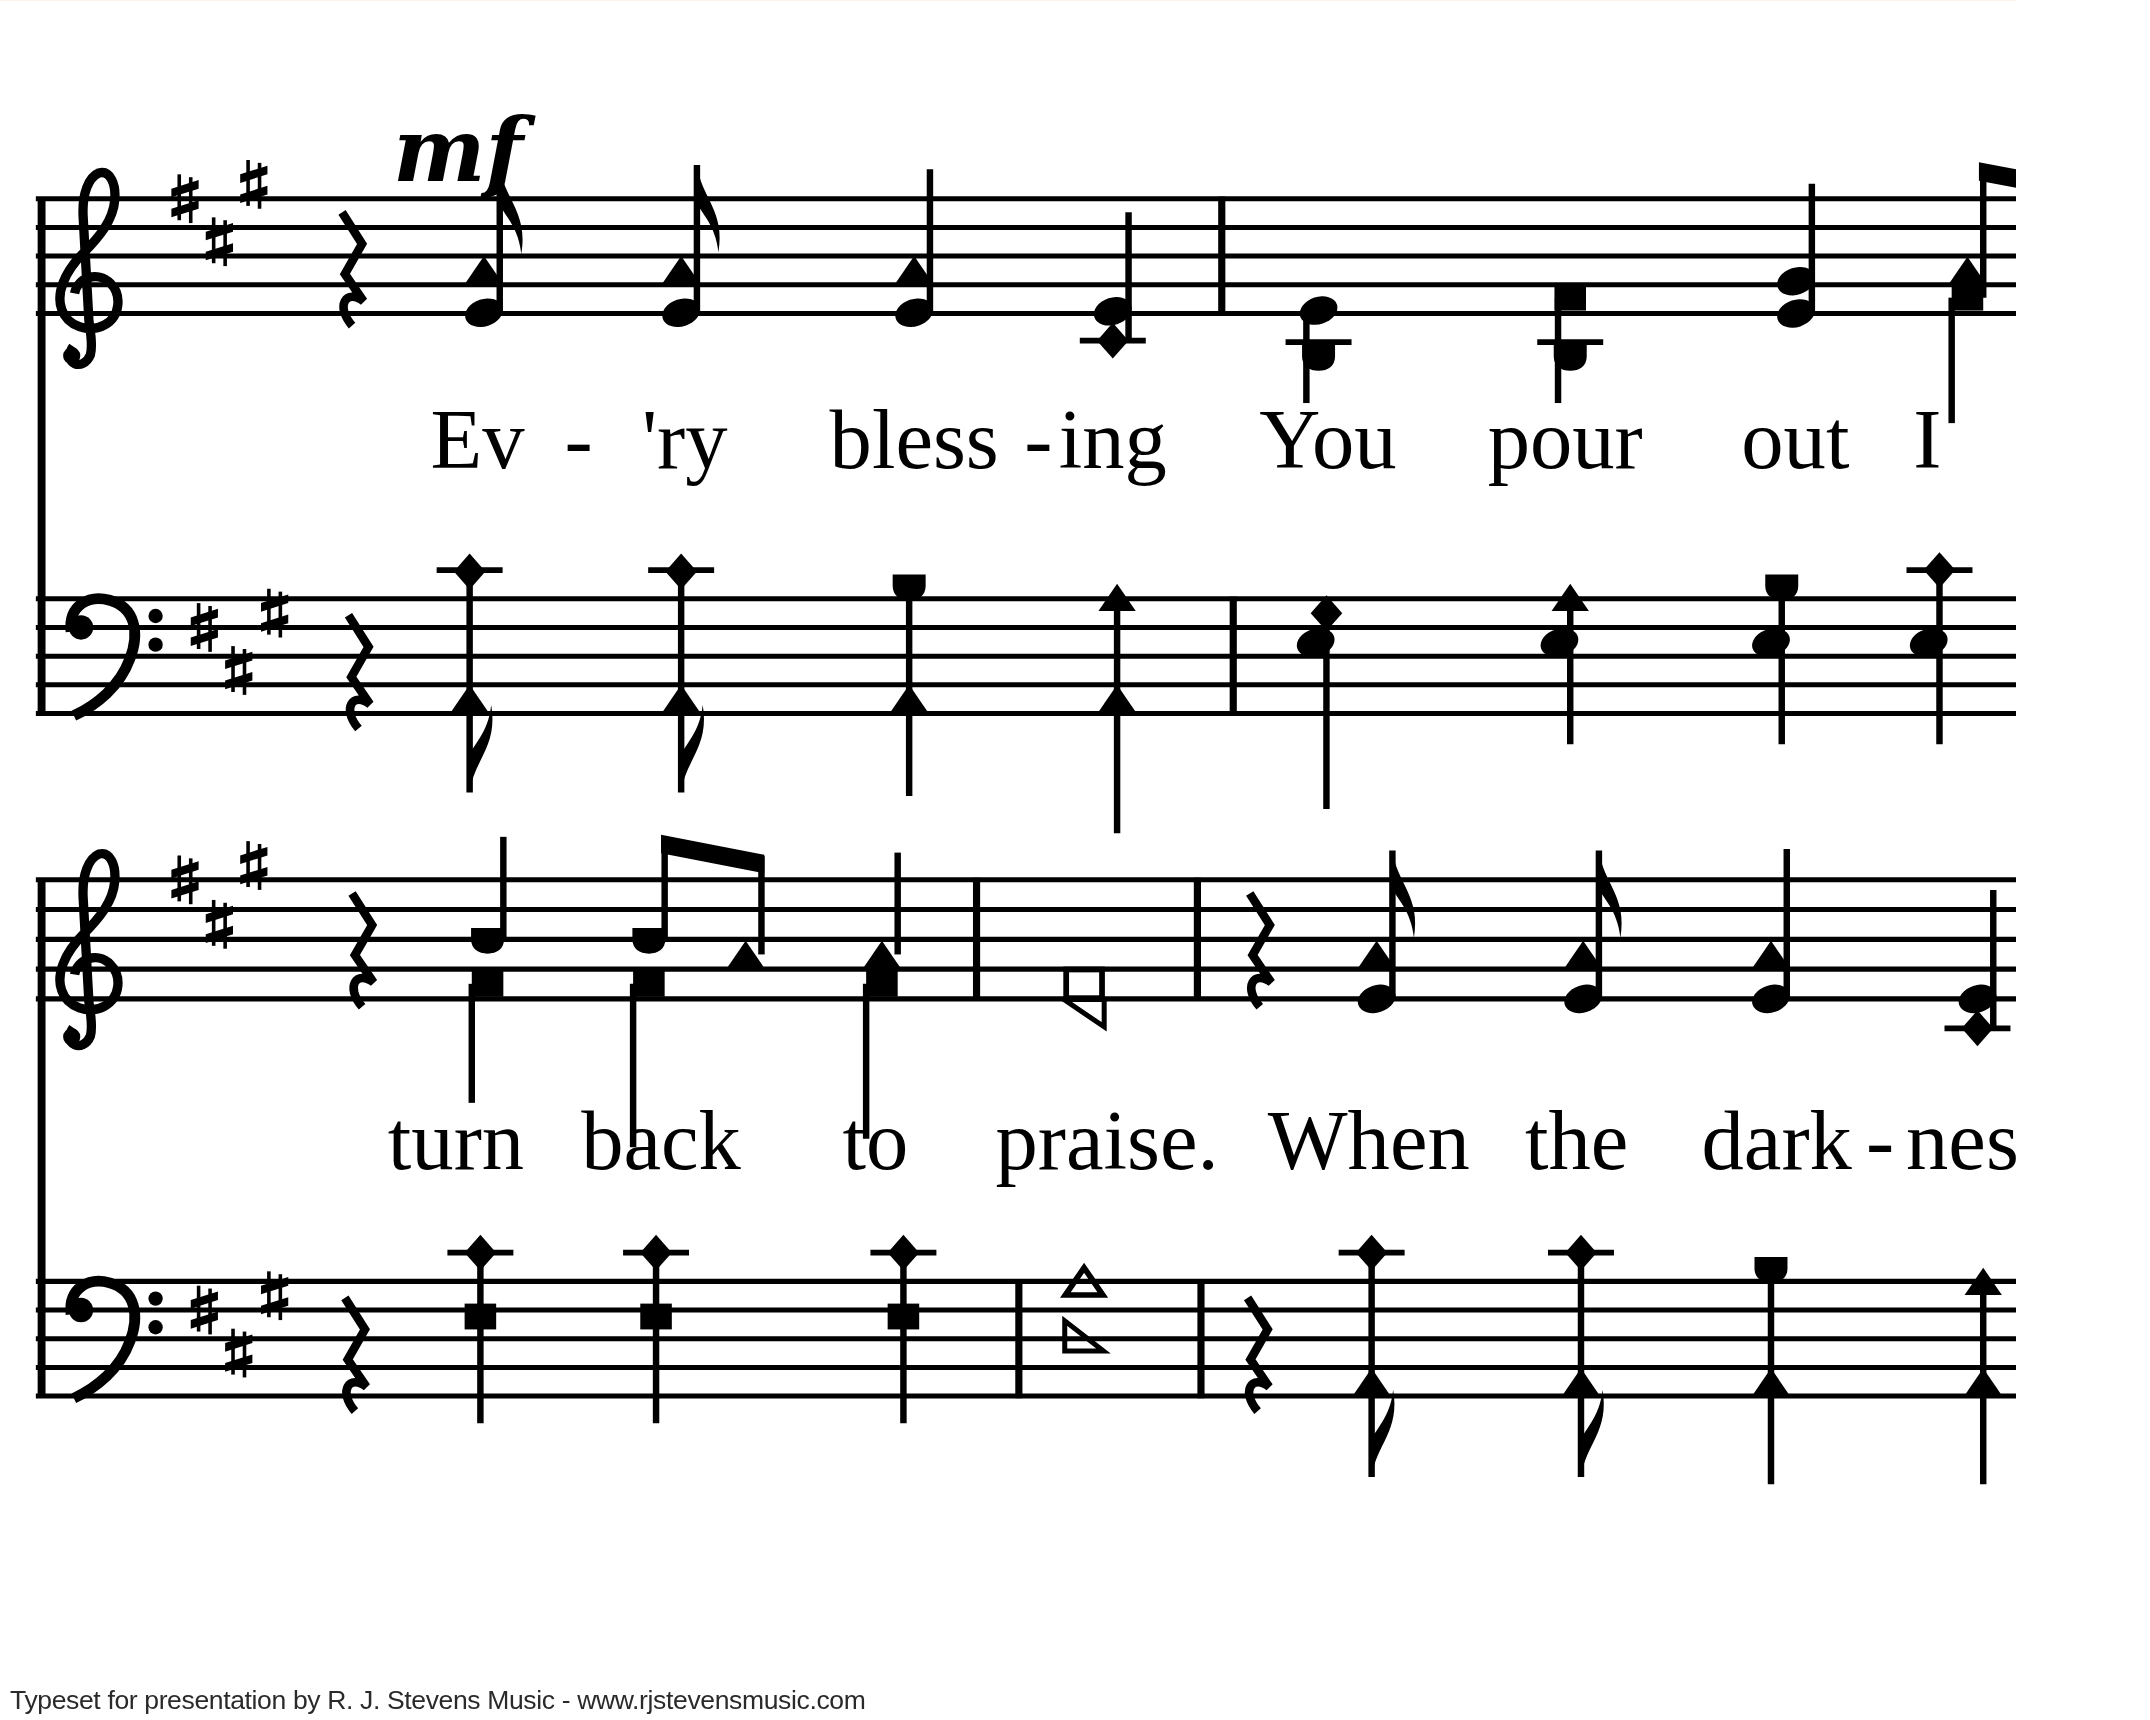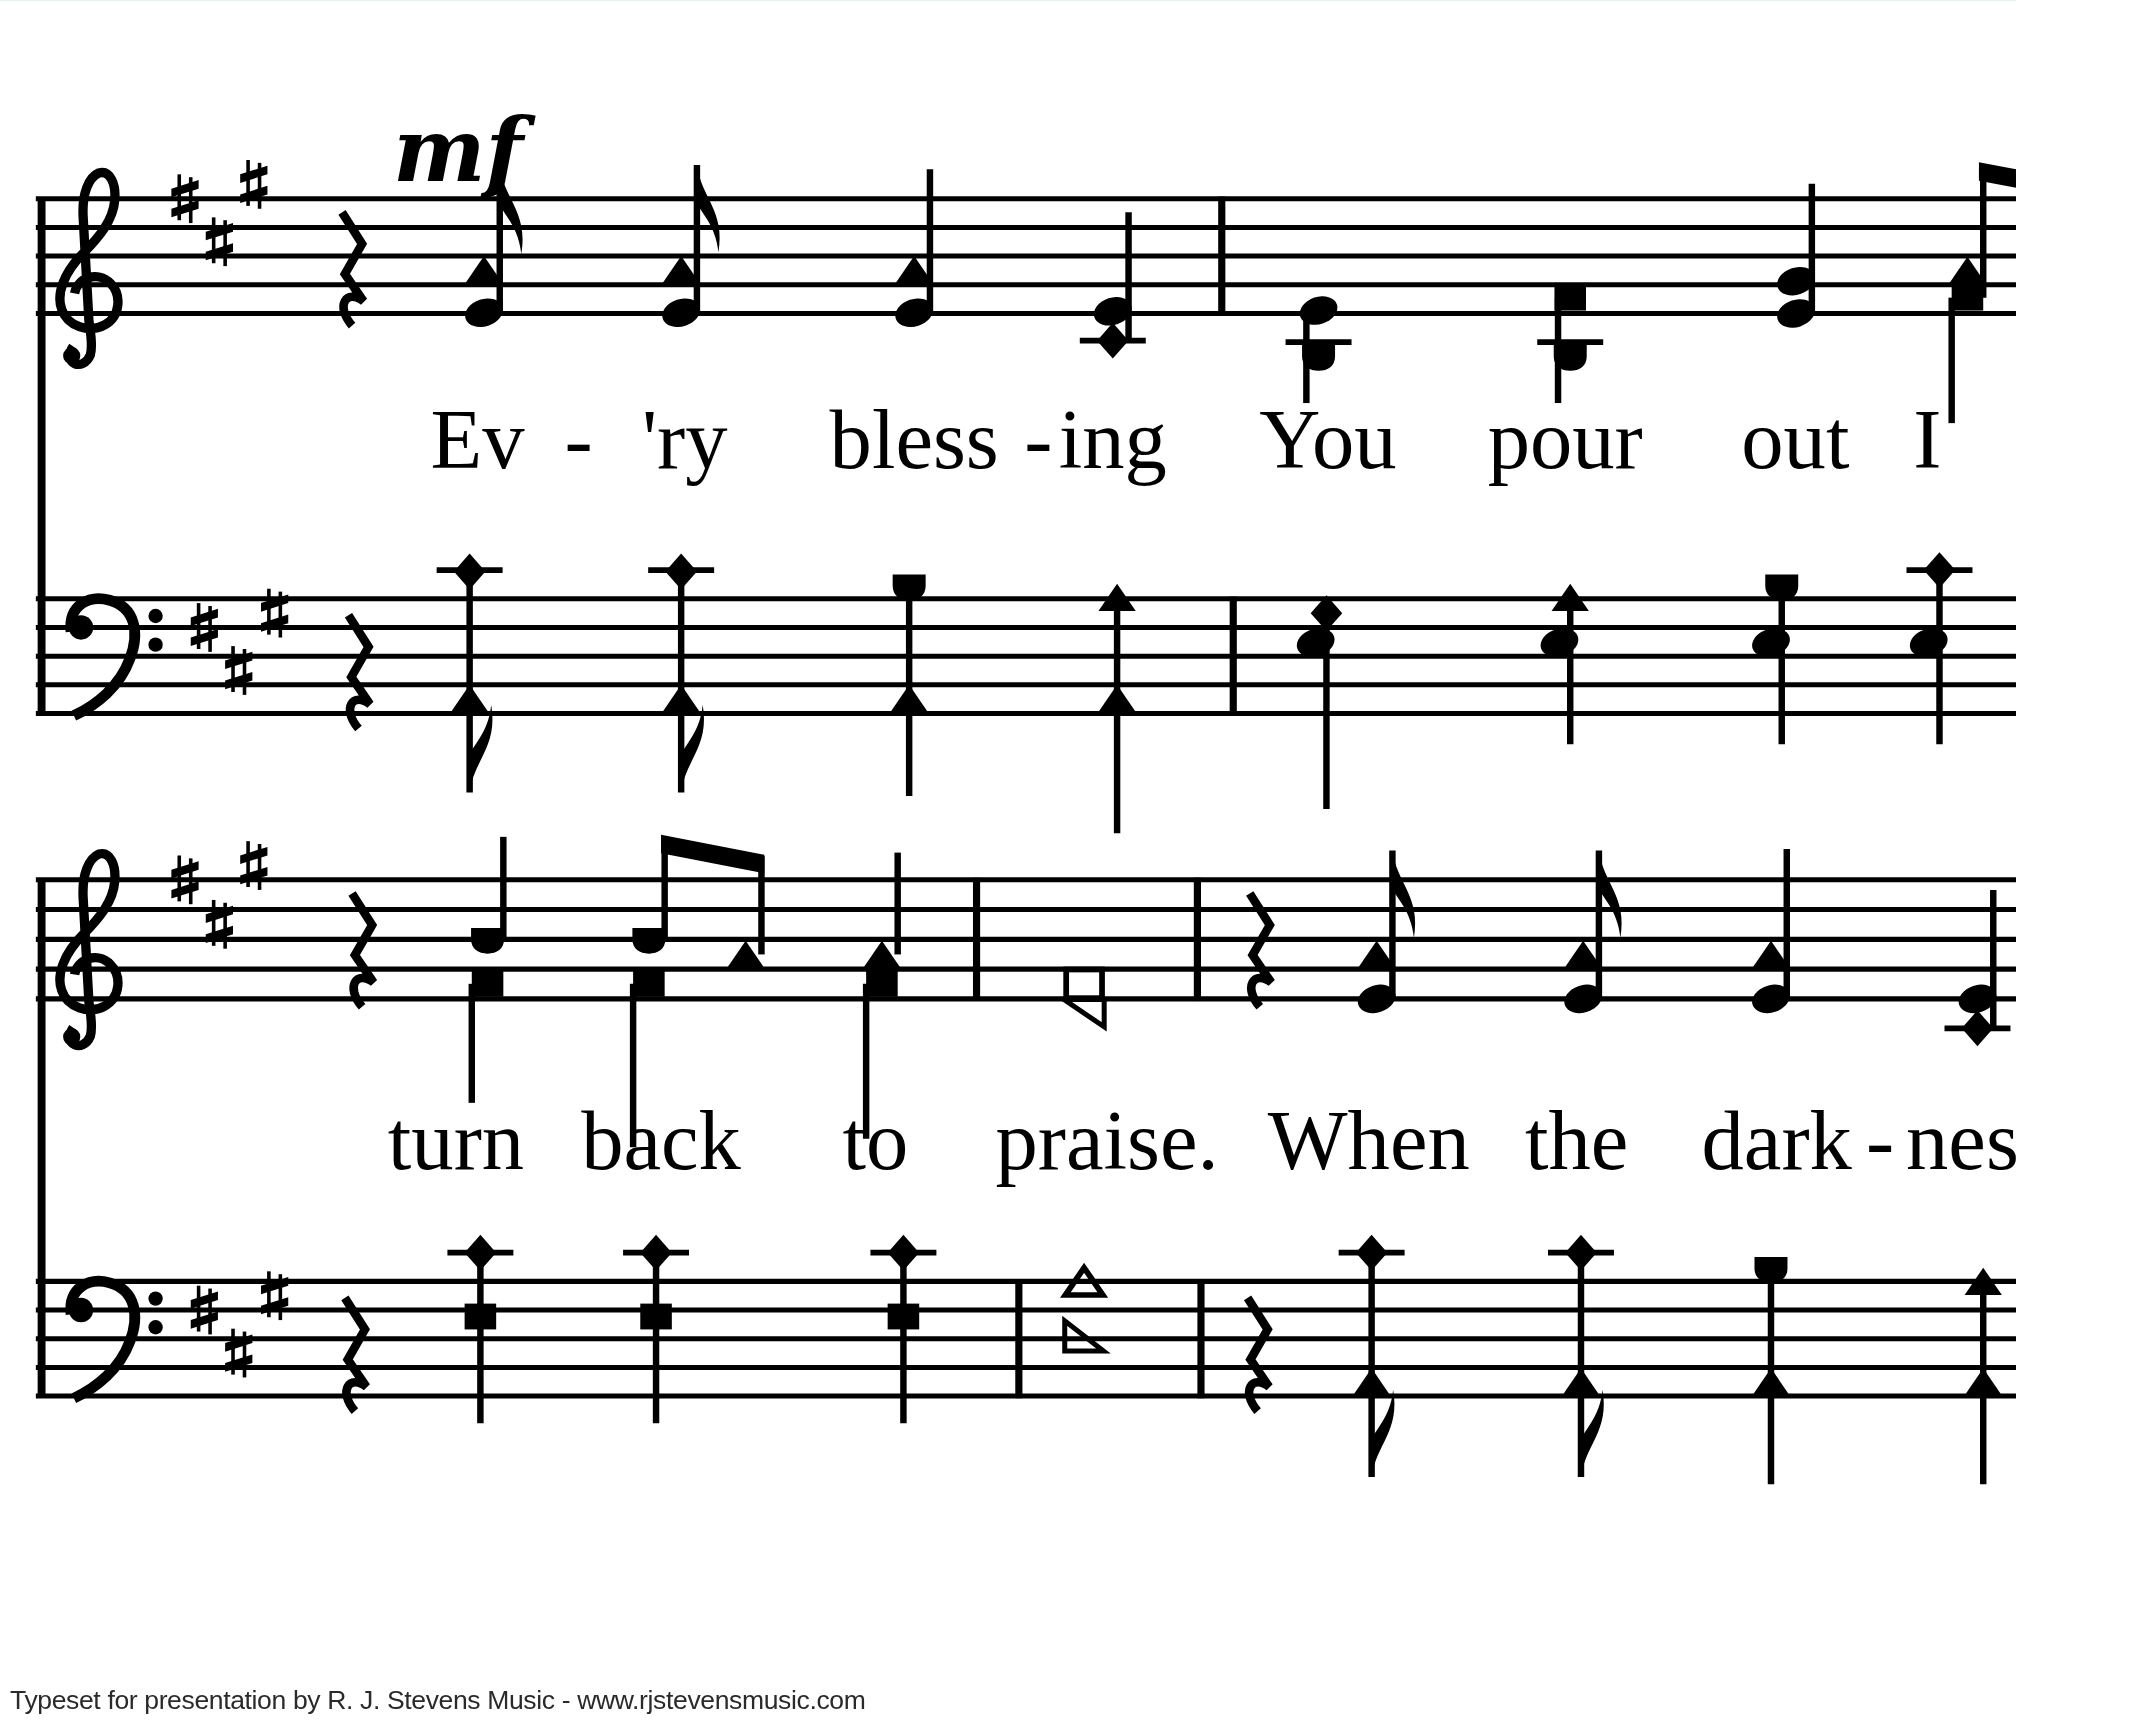--- a/index.html
+++ b/index.html
@@ -1,16 +1,16 @@
 <!DOCTYPE html>
 <html style="font-size:11.5px"><head>
 <meta charset="utf-8">
 <style>
   html,body{margin:0;padding:0;background:#ffffff;}
-  .page{position:relative;width:2016px;height:1721px;background:#0f766e;overflow:hidden;}
+  .page{position:relative;width:2016px;height:1721px;background:#f97316;overflow:hidden;}
   svg text{user-select:none;}
   .lyric{font-family:"Liberation Serif", serif;fill:#000;}
   .dyn{font-family:"DejaVu Serif", serif;font-style:italic;font-weight:bold;fill:#000;}
   .credit{font-family:"Liberation Sans", sans-serif;fill:#2a2a2a;letter-spacing:-0.5px;}
 </style>
 </head>
 <body>
 
 <div class="page">
   <svg id="score" width="2151" height="1721" viewBox="0 0 3000 2400" xmlns="http://www.w3.org/2000/svg">

